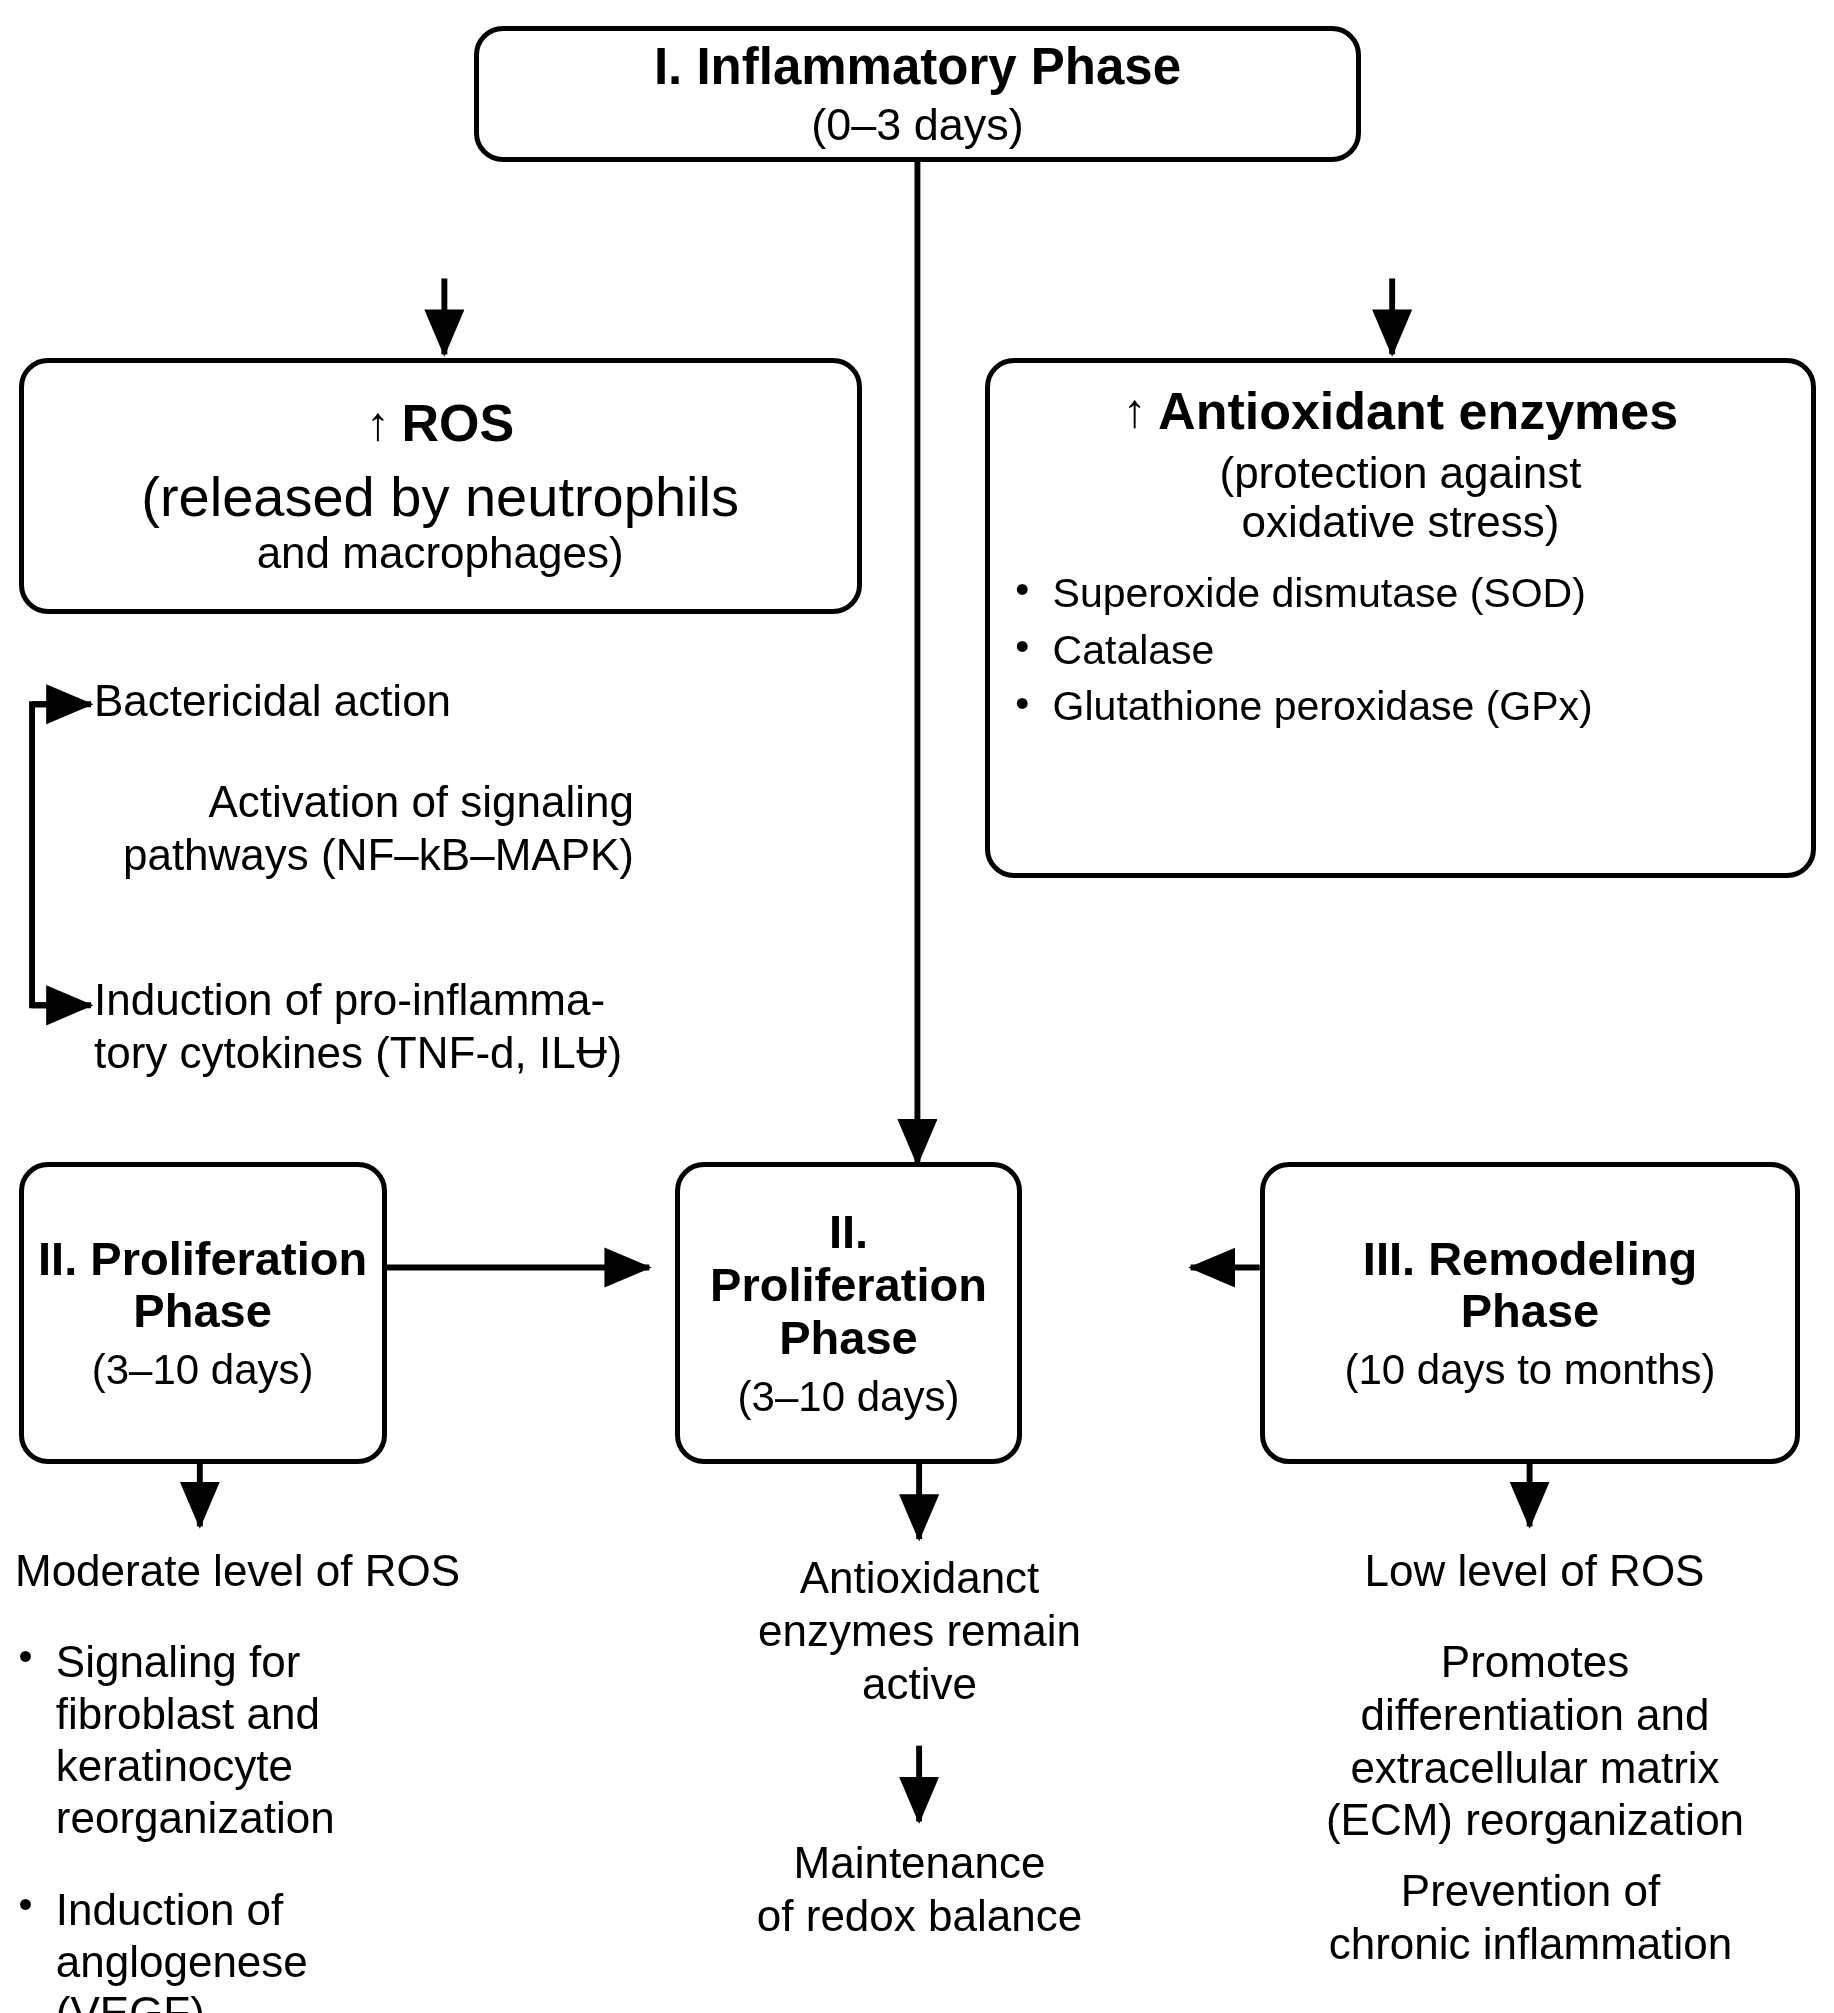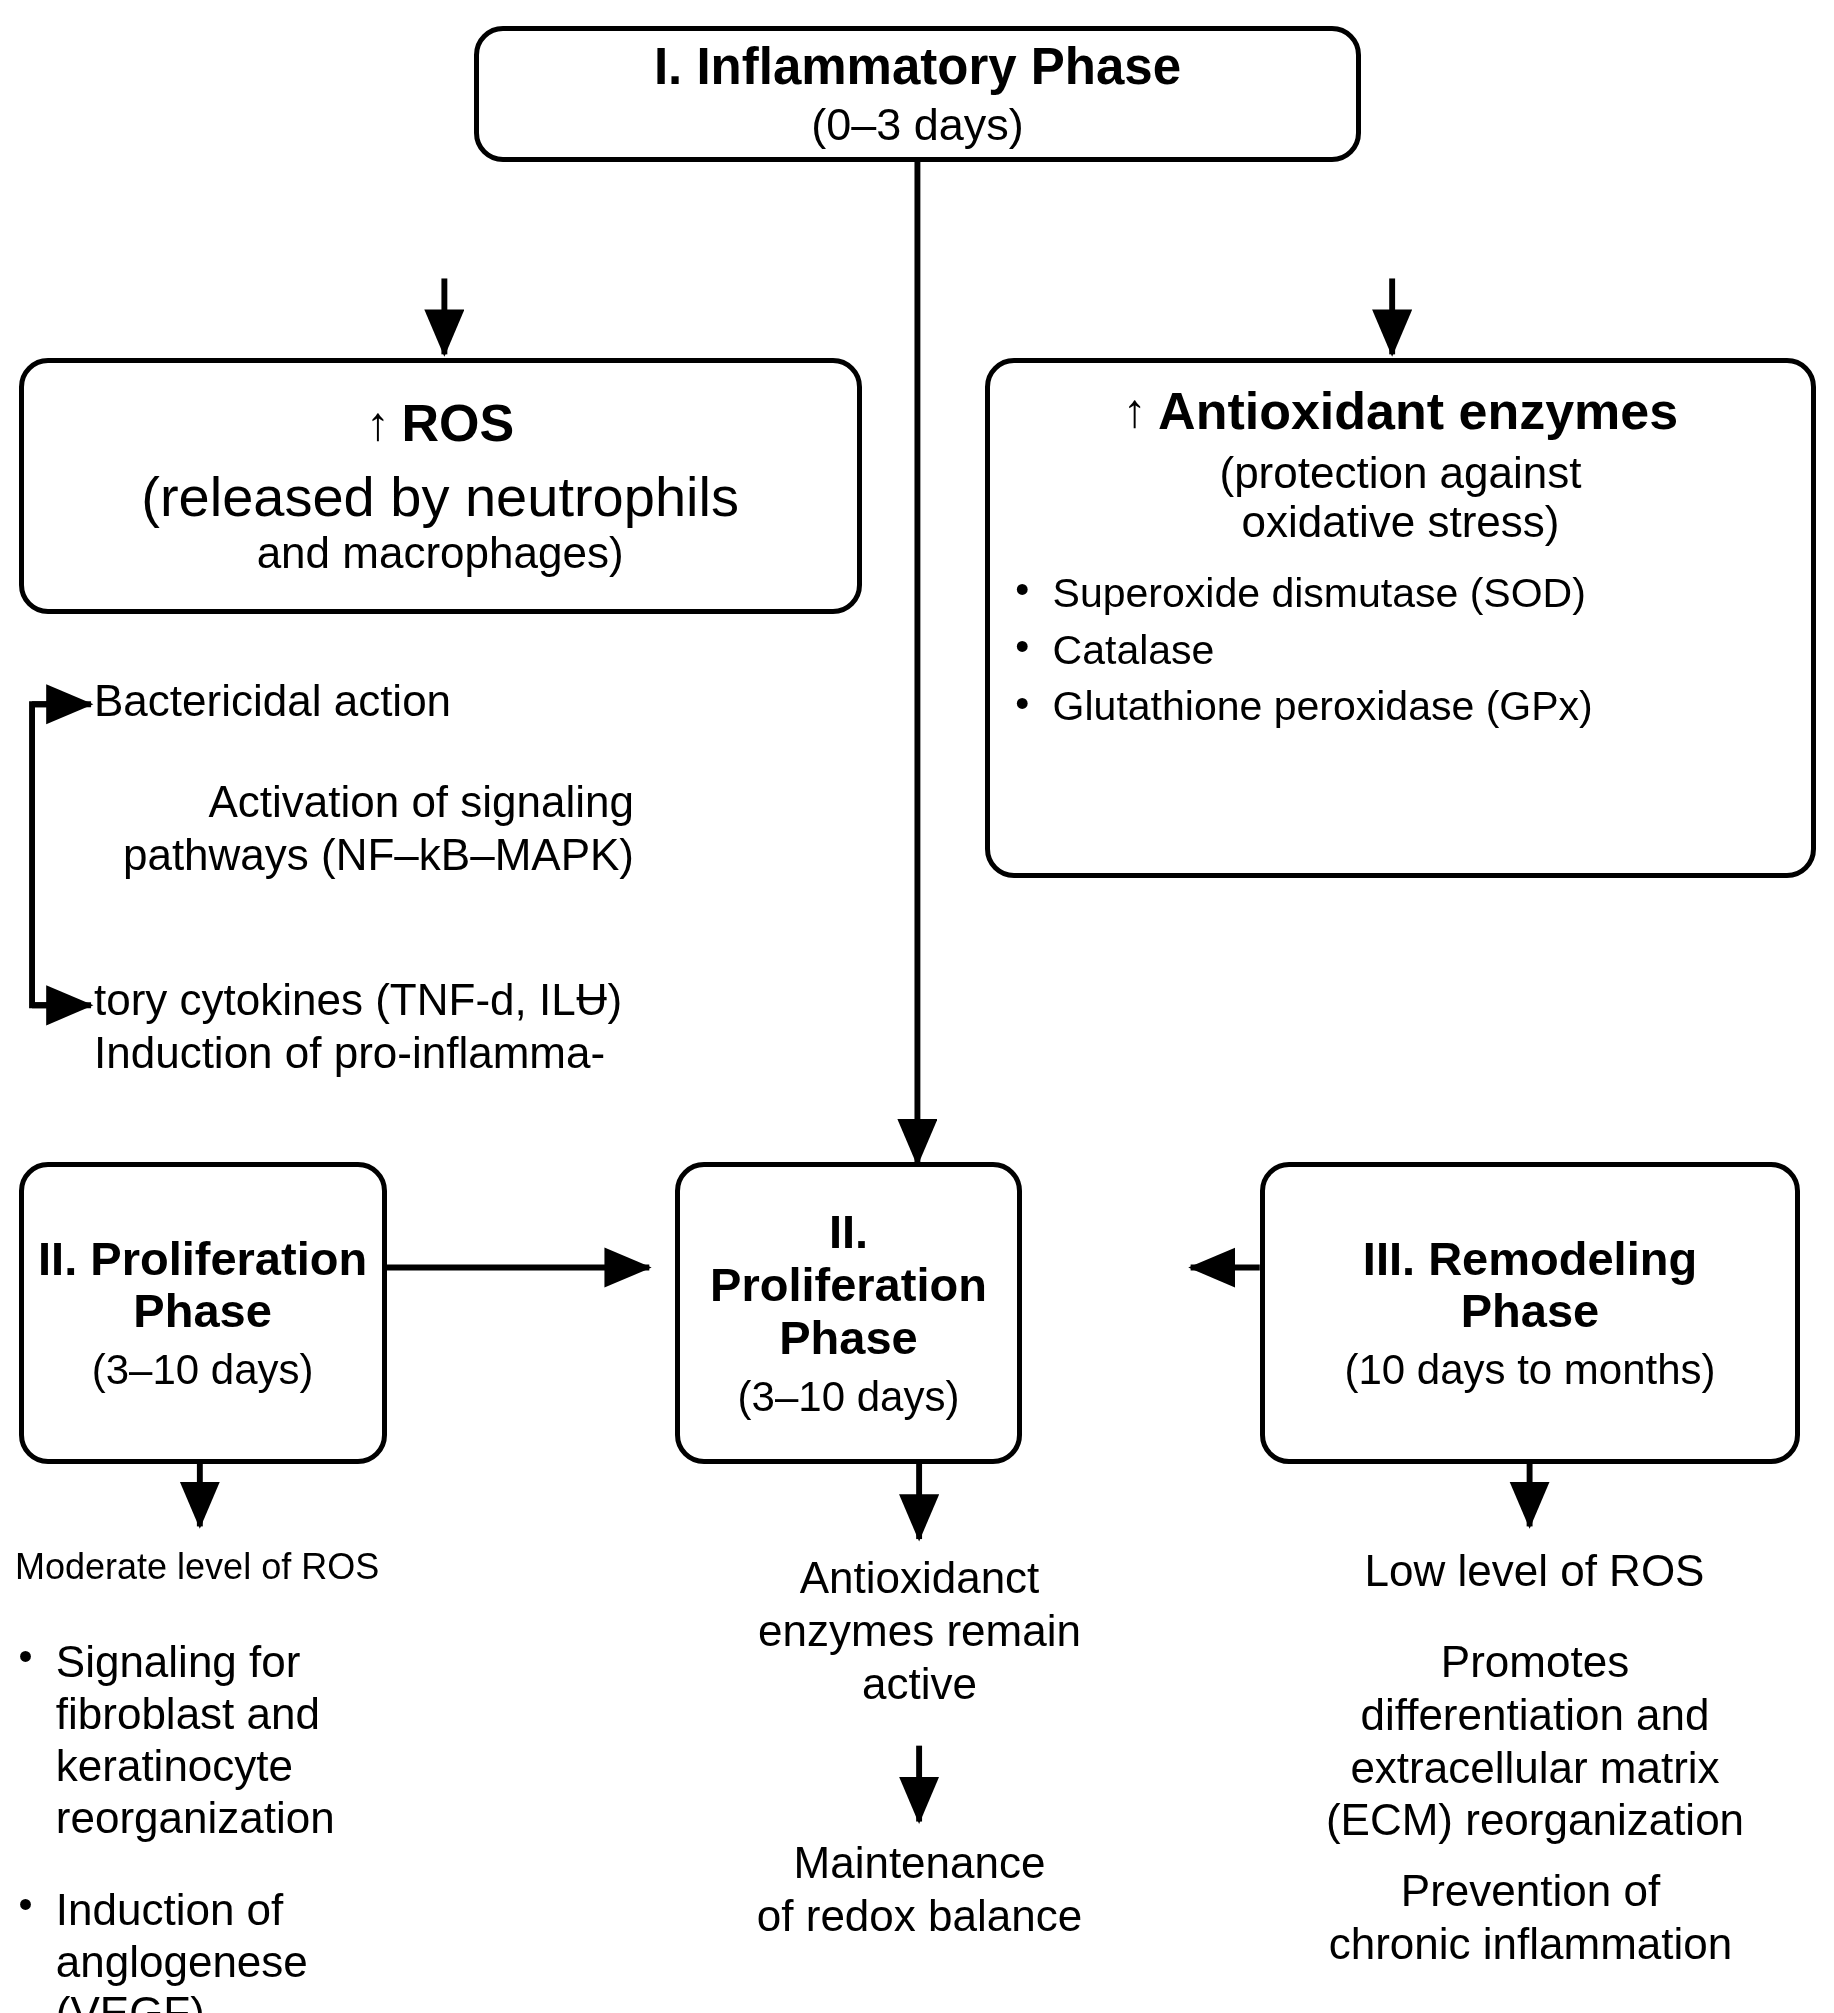--- a/index.html
+++ b/index.html
@@ -173,43 +173,43 @@
   <div class="txt left-col" style="left:94px; top:675px; width:523px; font-size:44px;">
     <span>Bactericidal action</span>
   </div>
 
   <div class="txt left-col" style="left:94px; top:776px; width:540px; font-size:44px;text-align:right;">
     <div>Activation of signaling</div>
     <div>pathways (NF–kB–MAPK)</div>
   </div>
 
   <div class="txt left-col" style="left:94px; top:974px; width:573px; font-size:44px;">
+    <div>Induction of pro-inflamma-</div>
     <div>tory cytokines (TNF-d, ILɄ)</div>
-    <div>Induction of pro-inflamma-</div>
   </div>
 
   <div class="box" style="left:18.6px; top:1162px; width:368px; height:302px; padding:0 10px;">
     <div class="box-title" style="font-size:47px;">II. Proliferation</div>
     <div class="box-title" style="font-size:47px;">Phase</div>
     <div class="box-sub" style="font-size:42px; margin-top:8.4px;">(3–10 days)</div>
   </div>
 
   <div class="box" style="left:675px; top:1162px; width:347px; height:302px; padding:0 8.4px;">
     <div class="box-title" style="font-size:47px;">II. Proliferation</div>
     <div class="box-title" style="font-size:47px;">Phase</div>
     <div class="box-sub" style="font-size:42px; margin-top:8.4px;">(3–10 days)</div>
   </div>
 
   <div class="box" style="left:1260px; top:1162px; width:540px; height:302px; padding:0 10px;">
     <div class="box-title" style="font-size:47px;">III. Remodeling</div>
     <div class="box-title" style="font-size:47px;">Phase</div>
     <div class="box-sub" style="font-size:42px; margin-top:8.4px;">(10 days to months)</div>
   </div>
 
-  <div class="txt" style="left:15px; top:1545px; width:590px; font-size:36px; text-align:left;">
+  <div class="txt" style="left:15px; top:1545px; width:590px; font-size:44px; text-align:left;">
     <span>Moderate level of ROS</span>
   </div>
 
   <ul class="bullets" style="left:11.8px; top:1636px; width:371px; font-size:44px;">
     <li>
       <span>Signaling for fibroblast and keratinocyte reorganization</span>
     </li>
     <li style="margin-top:40px;">
       <span>Induction of anglogenese (VEGF)</span>
     </li>

